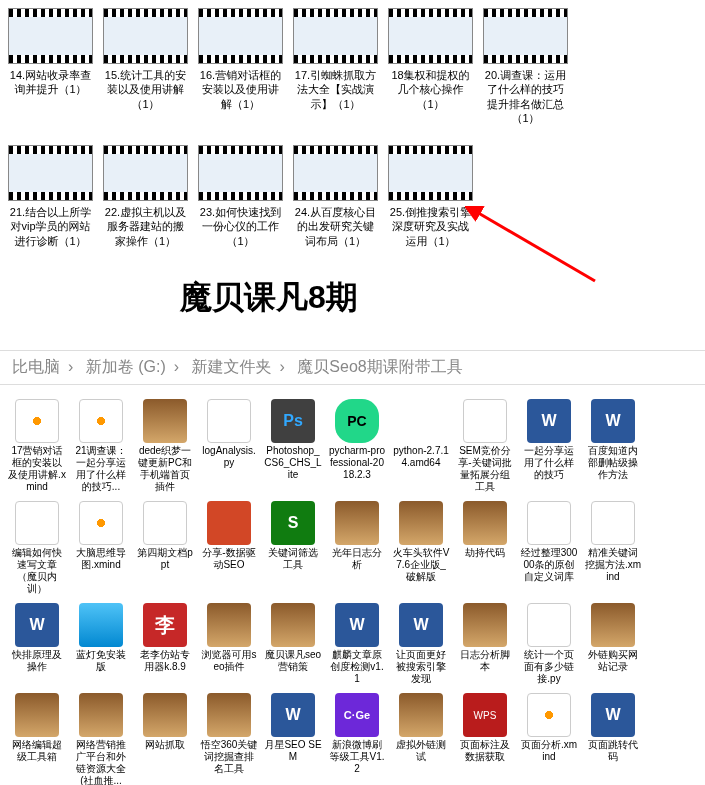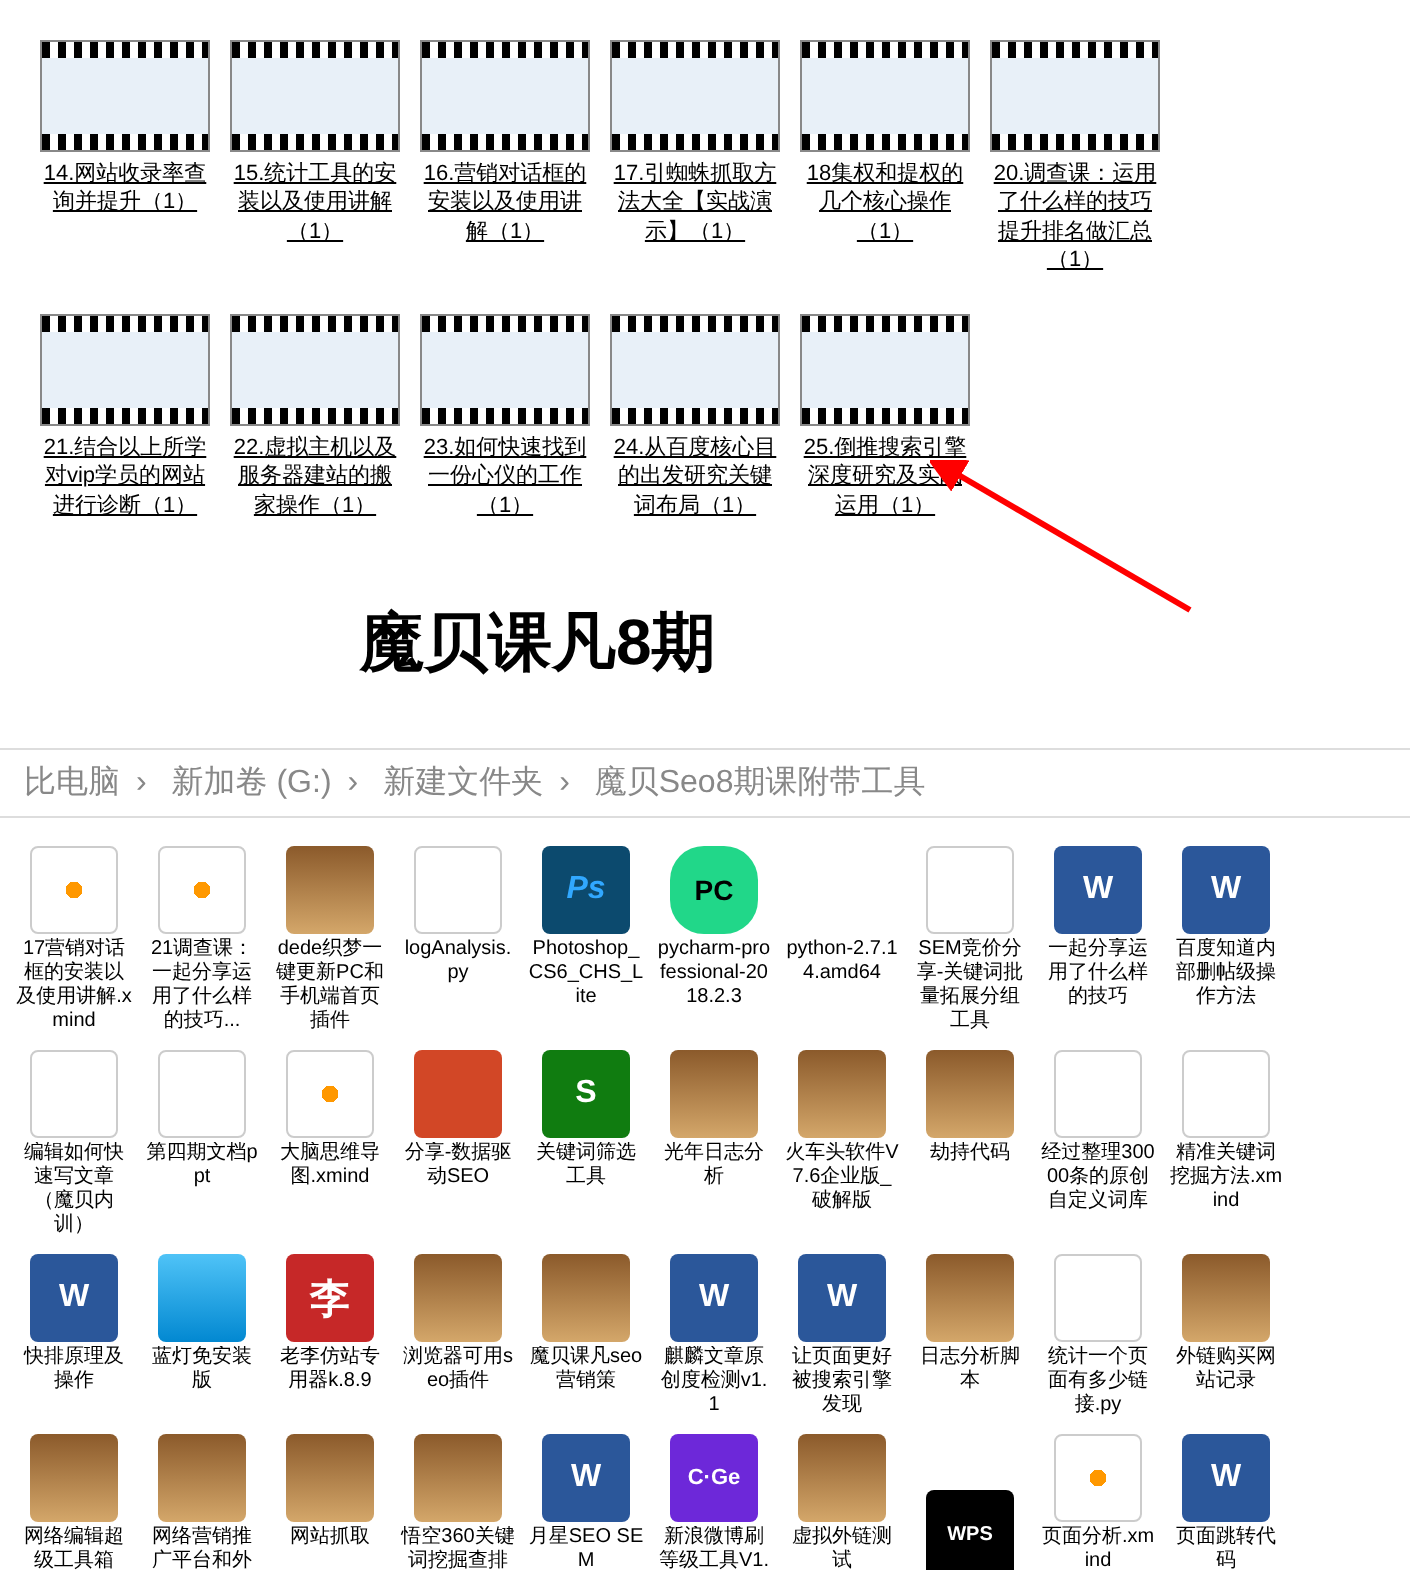--- a/index.html
+++ b/index.html
@@ -1,46 +1,46 @@
 <!DOCTYPE html>
 <html><head>
 <meta charset="utf-8">
 <style>
 * { margin: 0; padding: 0; box-sizing: border-box; }
 body { font-family: "Microsoft YaHei", sans-serif; font-size: 11px; background: #fff; width: 705px; }
-.section { padding: 20px; text-decoration: underline; }
+.section { padding: 8px; }
 .video-grid { display: flex; flex-wrap: wrap; gap: 10px; }
 .video-item { width: 85px; text-align: center; cursor: pointer; }
 .video-thumb { width: 85px; height: 56px; border: 1px solid #888; background: linear-gradient(to bottom, #0e4a8e 0%, #0e4a8e 15%, #e8f0f8 15%, #e8f0f8 85%, #0e4a8e 85%); position: relative; }
 .video-thumb::before, .video-thumb::after { content: ""; position: absolute; left: 0; right: 0; height: 8px; background: repeating-linear-gradient(to right, #000 0, #000 4px, #fff 4px, #fff 8px); }
 .video-thumb::before { top: 0; }
 .video-thumb::after { bottom: 0; }
 .video-label { margin-top: 4px; font-size: 11px; line-height: 1.3; color: #000; word-break: break-all; }
 .big-label { color: #000000; font-size: 32px; font-weight: bold; text-align: center; margin: 20px 0 30px 180px; display: inline-block; }
 .arrow-container { position: relative; }
 .arrow1 { position: absolute; right: 100px; top: -50px; width: 140px; height: 80px; }
 .breadcrumb { border-top: 1px solid #ddd; border-bottom: 1px solid #ddd; padding: 6px 8px; font-size: 16px; color: #333; background: #fff; }
 .breadcrumb span { margin: 0 4px; color: #888; }
 .file-grid { display: flex; flex-wrap: wrap; gap: 4px 2px; padding: 12px 6px 60px 6px; position: relative; }
 .file-item { width: 62px; text-align: center; cursor: pointer; padding: 2px; }
 .file-icon { width: 44px; height: 44px; margin: 0 auto 2px; display: flex; align-items: center; justify-content: center; font-size: 24px; border-radius: 4px; }
 .file-label { font-size: 10px; line-height: 1.2; color: #000; word-break: break-all; max-height: 48px; overflow: hidden; }
 .ic-xmind { background: #fff; border: 1px solid #ccc; }
 .ic-xmind::after { content: ""; width: 20px; height: 20px; background: radial-gradient(circle, #ff9800 30%, transparent 30%); }
 .ic-zip { background: linear-gradient(#8b5a2b, #d4a76a); }
 .ic-txt { background: #fff; border: 1px solid #ccc; }
-.ic-ps { background: #0c4a6e; color: #31a8ff; font-weight: bold; font-size: 16px; font-style: italic; }
+.ic-ps { background: #404040; color: #31a8ff; font-weight: bold; font-size: 16px; }
 .ic-pc { background: #21d789; color: #000; font-weight: bold; font-size: 14px; border-radius: 17px; }
 .ic-py { background: #fff; }
 .ic-doc { background: #fff; border: 1px solid #ccc; }
 .ic-w { background: #2b579a; color: #fff; font-weight: bold; font-size: 16px; }
 .ic-s { background: #107c10; color: #fff; font-weight: bold; font-size: 16px; }
 .ic-ppt { background: #d24726; color: #fff; font-weight: bold; }
 .ic-cge { background: #6d28d9; color: #fff; font-size: 11px; font-weight: bold; }
-.ic-wps { background: #000000; color: #fff; font-size: 10px; font-weight: bold; margin-top: 28px; }
+.ic-wps { background: #b91c1c; color: #fff; font-size: 10px; font-weight: normal; }
 .ic-li { background: #c62828; color: #fff; font-size: 20px; font-weight: bold; }
 .ic-exe { background: linear-gradient(#4fc3f7, #0288d1); }
 </style>
 </head>
 <body>
 
 <div class="section">
   <div class="video-grid" id="vrow1">
       <div class="video-item">
         <div class="video-thumb"></div>
@@ -149,26 +149,26 @@
     </div>
     <div class="file-item">
       <div class="file-icon ic-w">W</div>
       <div class="file-label">百度知道内部删帖级操作方法</div>
     </div>
     <div class="file-item">
       <div class="file-icon ic-doc"></div>
       <div class="file-label">编辑如何快速写文章（魔贝内训）</div>
     </div>
     <div class="file-item">
+      <div class="file-icon ic-xmind"></div>
+      <div class="file-label">大脑思维导图.xmind</div>
+    </div>
+    <div class="file-item">
       <div class="file-icon ic-doc"></div>
       <div class="file-label">第四期文档ppt</div>
-    </div>
-    <div class="file-item">
-      <div class="file-icon ic-xmind"></div>
-      <div class="file-label">大脑思维导图.xmind</div>
     </div>
     <div class="file-item">
       <div class="file-icon ic-ppt"></div>
       <div class="file-label">分享-数据驱动SEO</div>
     </div>
     <div class="file-item">
       <div class="file-icon ic-s">S</div>
       <div class="file-label">关键词筛选工具</div>
     </div>
     <div class="file-item">

